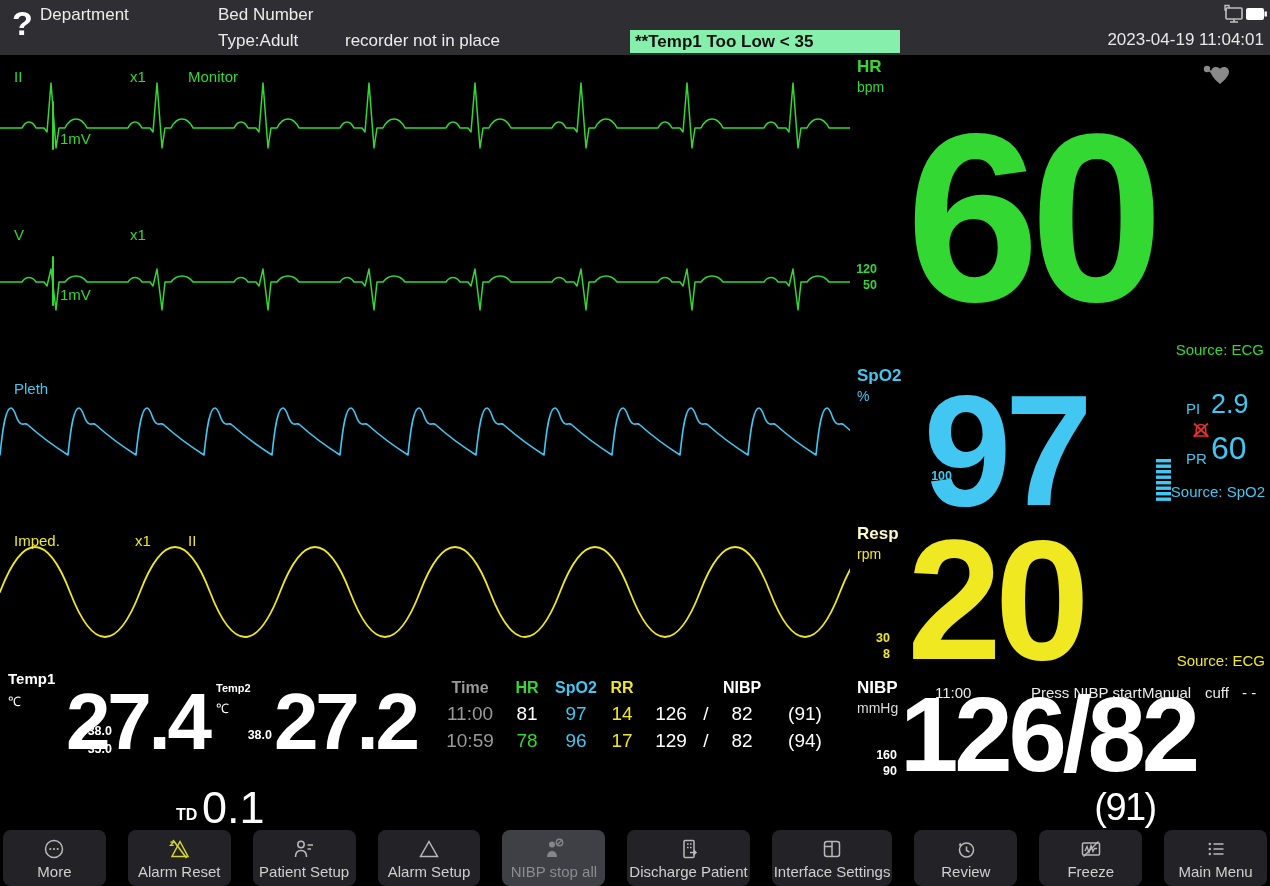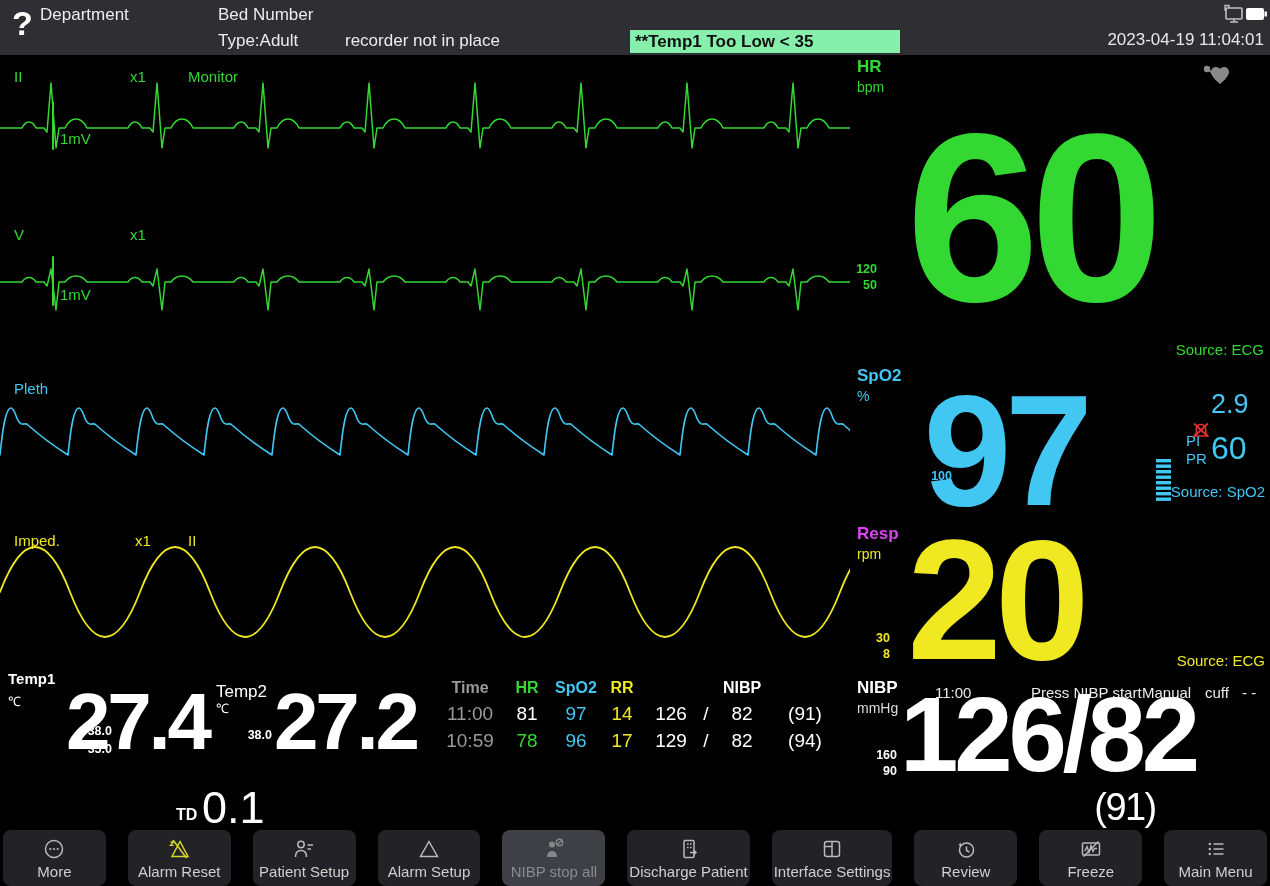--- a/index.html
+++ b/index.html
@@ -101,21 +101,21 @@
   </div>
 
   <div class="abs" style="left:845px;top:362px;width:425px;height:152px">
     <span class="plabel abs" style="left: 12px; top: 4px; color: rgb(65, 199, 241);">SpO2</span>
     <span class="punit abs" style="left: 12px; top: 26px; color: rgb(65, 199, 241);">%</span>
     <div class="big abs" style="left: 70px; top: 9px; width: 180px; font-size: 158px; color: rgb(65, 199, 241);">97</div>
     <div class="limits abs" style="left: 67px; top: 107px; width: 40px; color: rgb(65, 199, 241);">
       <div>100</div>
       <div>90</div>
     </div>
-    <span class="abs" style="left: 341px; top: 38px; font-size: 15px; color: rgb(65, 199, 241); margin-top: 32px;">PI</span>
+    <span class="abs" style="left: 341px; top: 38px; font-size: 15px; color: rgb(65, 199, 241);">PI</span>
     <span class="abs" style="left: 366px; top: 27px; font-size: 27px; color: rgb(65, 199, 241);">2.9</span>
     <svg class="abs icon-svg" style="left:344px;top:59px" width="24" height="22" viewBox="0 0 24 22">
       <path d="M12 3.5 C8.8 3.5 7.3 6.2 7.3 9.5 V12 L5.4 15 H18.6 L16.7 12 V9.5 C16.7 6.2 15.2 3.5 12 3.5 Z" fill="none" stroke="#e23030" stroke-width="1.6"></path>
       <path d="M5 2.5 L19 15.5 M19 2.5 L5 15.5" stroke="#e23030" stroke-width="1.8"></path>
     </svg>
     <span class="abs" style="left: 341px; top: 88px; font-size: 15px; color: rgb(65, 199, 241);">PR</span>
     <span class="abs" style="left: 366px; top: 68px; font-size: 32px; color: rgb(65, 199, 241);">60</span>
     <svg class="abs icon-svg" style="left:310px;top:97px" width="18" height="42" viewBox="0 0 18 42">
       <rect x="1" y="0" width="15" height="3.4" fill="#41c7f1"></rect>
         <rect x="1" y="5.5" width="15" height="3.4" fill="#41c7f1"></rect>
@@ -123,21 +123,21 @@
         <rect x="1" y="16.5" width="15" height="3.4" fill="#41c7f1"></rect>
       <rect x="1" y="22" width="15" height="3.4" fill="#41c7f1"></rect>
         <rect x="1" y="27.5" width="15" height="3.4" fill="#41c7f1"></rect>
       <rect x="1" y="33" width="15" height="3.4" fill="#41c7f1"></rect>
         <rect x="1" y="38.5" width="15" height="3.4" fill="#41c7f1"></rect>
     </svg>
     <span class="source abs" style="right: 5px; top: 121px; color: rgb(65, 199, 241);">Source: SpO2</span>
   </div>
 
   <div class="abs" style="left:845px;top:514px;width:425px;height:158px">
-    <span class="plabel abs" style="left: 12px; top: 10px; color: #d946ef;">Resp</span>
+    <span class="plabel abs" style="left: 12px; top: 10px; color: #fef9c3;">Resp</span>
     <span class="punit abs" style="left: 12px; top: 32px; color: rgb(240, 232, 33);">rpm</span>
     <div class="big abs" style="left: 55px; top: 1px; width: 190px; font-size: 170px; color: rgb(240, 232, 33);">20</div>
     <div class="limits abs" style="left: 12px; top: 117px; width: 33px; color: rgb(240, 232, 33);">
       <div>30</div>
       <div>8</div>
     </div>
     <span class="source abs" style="right: 5px; top: 138px; color: rgb(240, 232, 33);">Source: ECG</span>
   </div>
 
   <div class="abs" style="left:845px;top:672px;width:425px;height:158px">
@@ -159,21 +159,21 @@
   <div class="abs" style="left:0;top:666px;width:228px;height:112px">
     <span class="abs" style="left:8px;top:4px;font-size:15px;font-weight:bold">Temp1</span>
     <span class="abs" style="left:8px;top:26px;font-size:13px">℃</span>
     <div class="limits abs" style="left:72px;top:56px;width:40px;line-height:18px">
       <div>38.0</div>
       <div>35.0</div>
     </div>
     <div class="big abs" style="left:66px;top:16px;font-size:80px;text-align:left">27.4</div>
   </div>
   <div class="abs" style="left:210px;top:666px;width:250px;height:112px">
-    <span class="abs" style="left:6px;top:16px;font-size:17px;font-weight:normal">Temp2</span>
+    <span class="abs" style="left:6px;top:16px;font-size:11px;font-weight:bold">Temp2</span>
     <span class="abs" style="left:6px;top:33px;font-size:13px">℃</span>
     <div class="limits abs" style="left:22px;top:60px;width:40px;line-height:18px">
       <div>38.0</div>
       <div></div>
     </div>
     <div class="big abs" style="left:64px;top:16px;font-size:80px;text-align:left">27.2</div>
   </div>
   <span class="abs" style="left:176px;top:806px;font-size:16px;font-weight:bold">TD</span>
   <span class="abs" style="left:202px;top:782px;font-size:45px">0.1</span>
 

